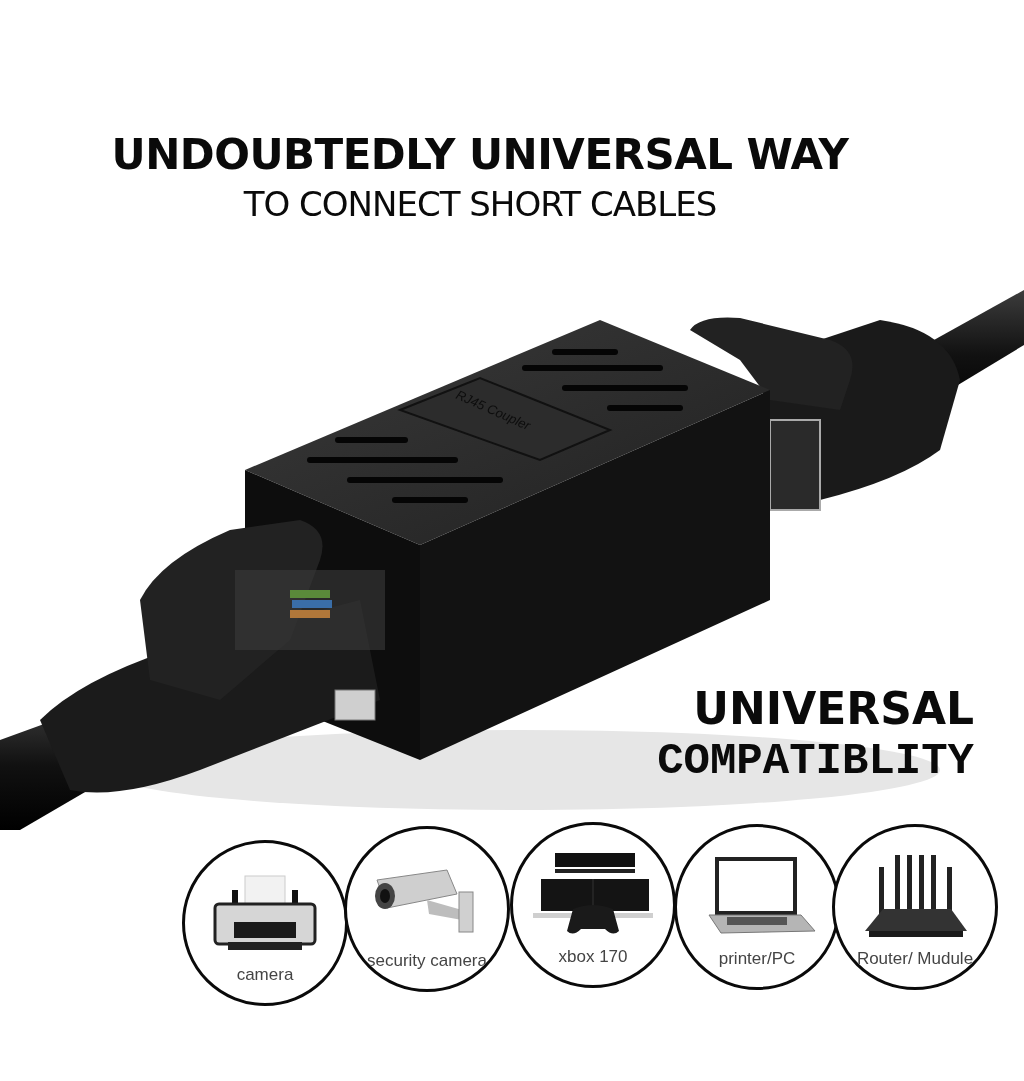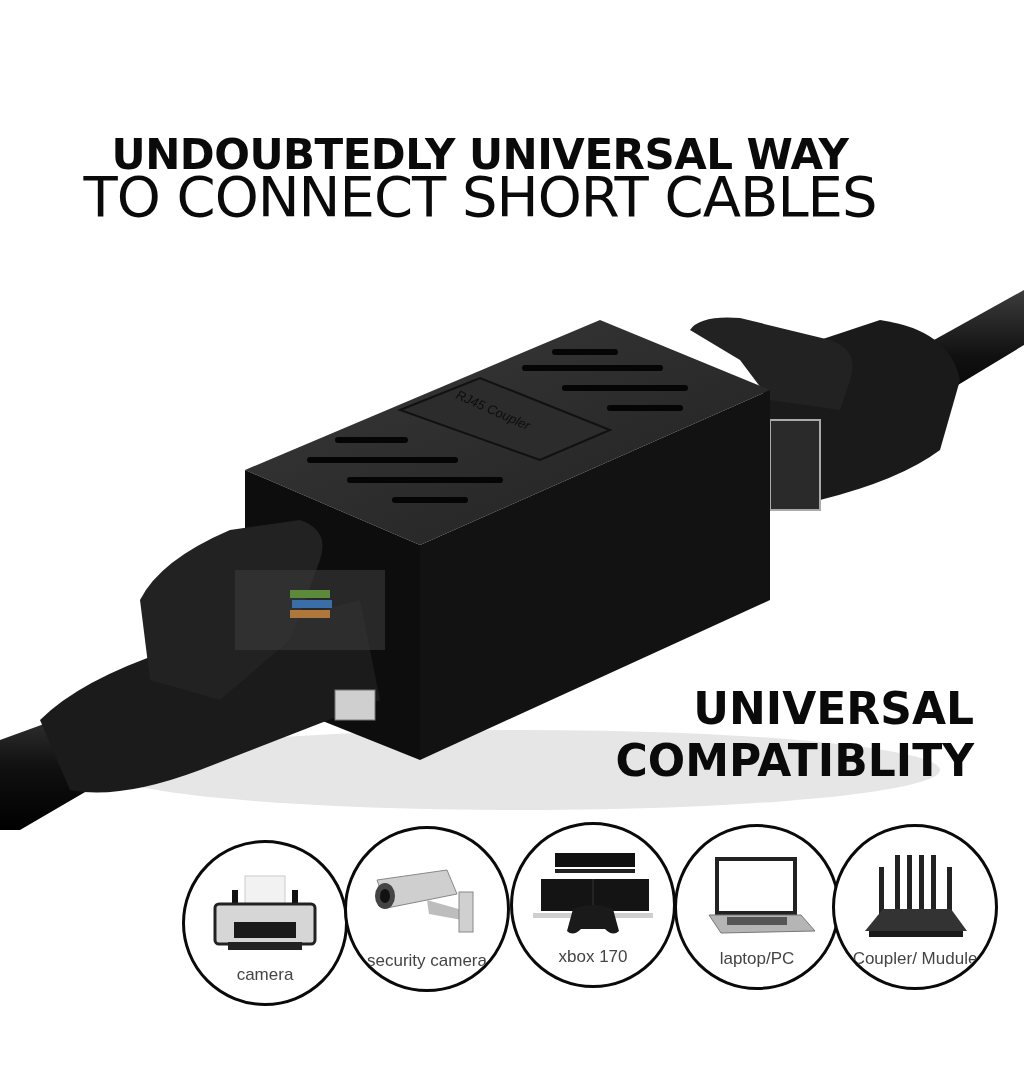--- a/index.html
+++ b/index.html
@@ -2,26 +2,26 @@
 <html><head>
 <meta charset="utf-8">
 <style>
   html, body { margin:0; padding:0; }
   body { width:1024px; height:1081px; position:relative; overflow:hidden;
          background:#ffffff; font-family:"DejaVu Sans", sans-serif; }
   .abs { position:absolute; }
   .headline { left:0; width:960px; text-align:center; color:#0a0a0a; }
   .h1 { top:130px; font-family:"DejaVu Sans", sans-serif; font-weight:bold;
         font-size:42px; letter-spacing:-0.5px; left:0; width:960px; }
-  .h2 { top:164px; font-family:"DejaVu Sans", sans-serif; font-weight:normal;
-        font-size:56px; letter-spacing:-1px; left:0; width:960px; }
+  .h2 { top:184px; font-family:"DejaVu Sans", sans-serif; font-weight:normal;
+        font-size:34px; letter-spacing:-1px; left:0; width:960px; }
   .uc { right:50px; text-align:right; color:#0a0a0a; font-weight:bold;
         font-family:"DejaVu Sans", sans-serif; font-size:44px; line-height:46px; }
   .uc1 { top:686px; }
-  .uc2 { top:738px; }
+  .uc2 { top:738px;font-family:Liberation Mono, monospace; }
   .product { left:0; top:290px; width:1024px; height:560px; }
   .circle { position:absolute; width:166px; height:166px; border:3px solid #0a0a0a;
             border-radius:50%; background:#ffffff; box-sizing:border-box; overflow:hidden; }
   .circle .icon { position:absolute; left:0; top:26px; width:100%; height:90px;
                   display:flex; align-items:center; justify-content:center; }
   .circle .label { position:absolute; left:0; width:100%; top:122px; text-align:center;
                    font-family:"Liberation Sans", sans-serif; font-size:17px; color:#444; }
 </style>
 </head>
 <body>
@@ -130,32 +130,32 @@
 </div>
 
 <div class="circle" style="left:674px; top:824px;">
   <div class="icon">
     <svg width="120" height="90" viewBox="0 0 120 90">
       <rect x="20" y="6" width="78" height="54" fill="#ffffff" stroke="#222" stroke-width="4"></rect>
       <path d="M12 62 L104 62 L118 78 L24 80 Z" fill="#b5b5b5" stroke="#777"></path>
       <rect x="30" y="64" width="60" height="8" fill="#555"></rect>
     </svg>
   </div>
-  <div class="label">laptop/PC</div>
+  <div class="label">printer/PC</div>
 </div>
 
 <div class="circle" style="left:832px; top:824px;">
   <div class="icon">
     <svg width="120" height="90" viewBox="0 0 120 90">
       <g fill="#222">
         <rect x="24" y="14" width="5" height="50"></rect>
         <rect x="40" y="2" width="5" height="60"></rect>
         <rect x="52" y="2" width="5" height="60"></rect>
         <rect x="64" y="2" width="5" height="60"></rect>
         <rect x="76" y="2" width="5" height="60"></rect>
         <rect x="92" y="14" width="5" height="50"></rect>
       </g>
       <path d="M10 78 L28 56 L96 56 L112 78 Z" fill="#333"></path>
       <rect x="14" y="78" width="94" height="6" fill="#1a1a1a"></rect>
     </svg>
   </div>
-  <div class="label">Coupler/ Mudule</div>
+  <div class="label">Router/ Mudule</div>
 </div>
 
 </body></html>

